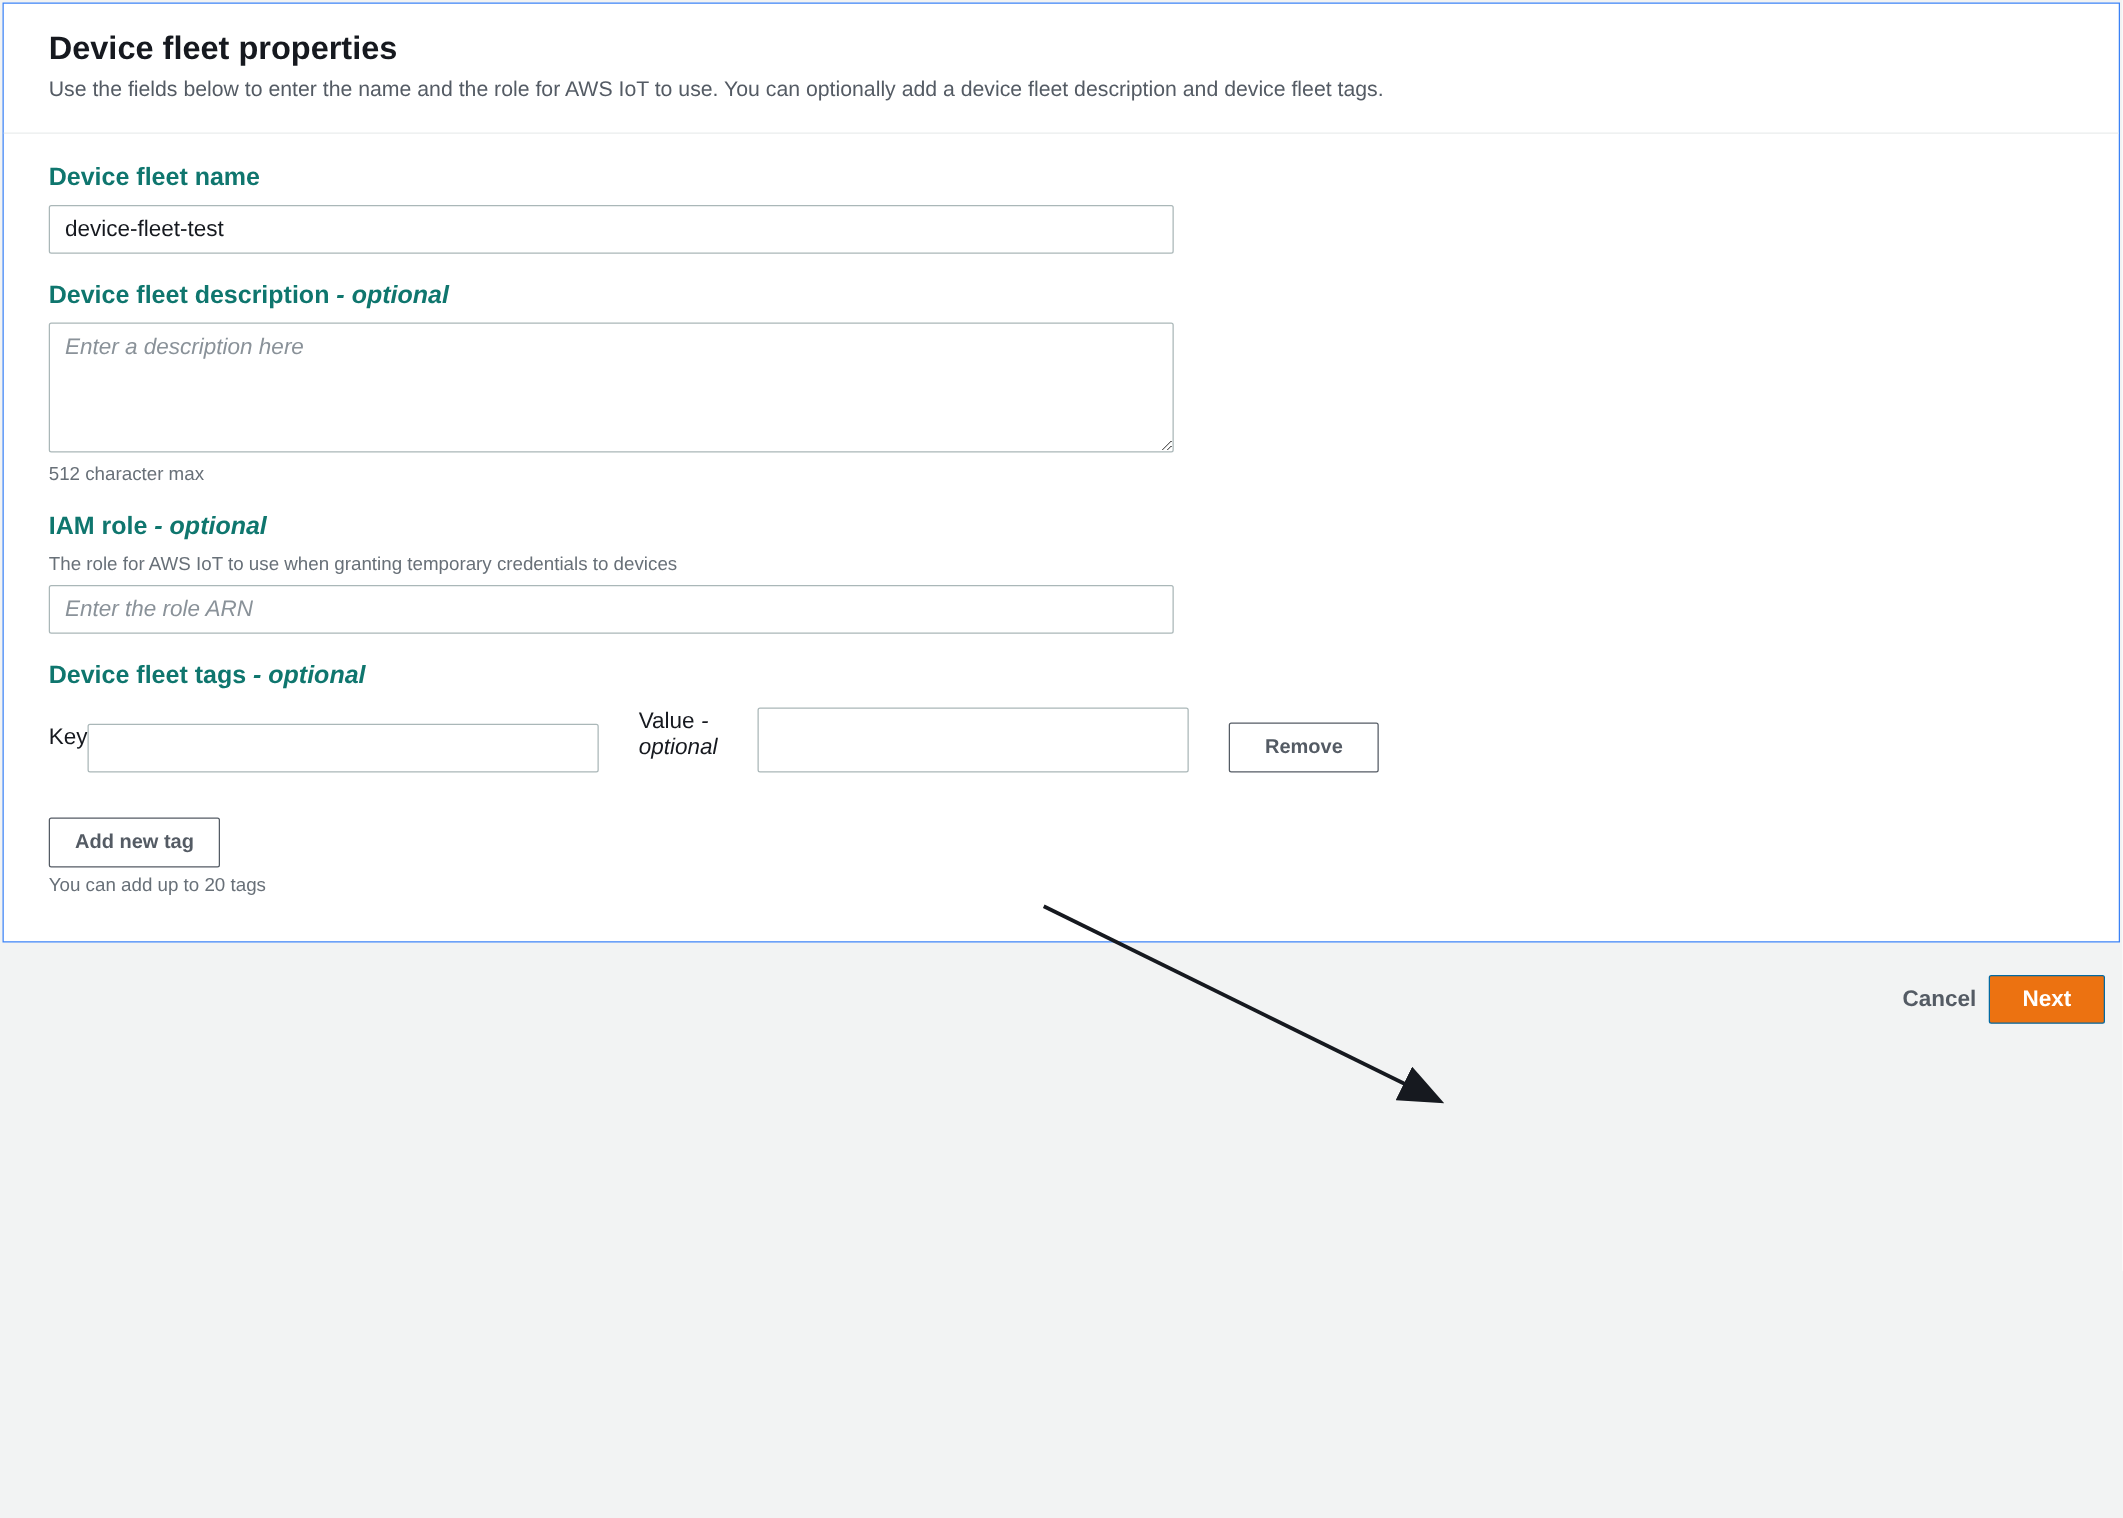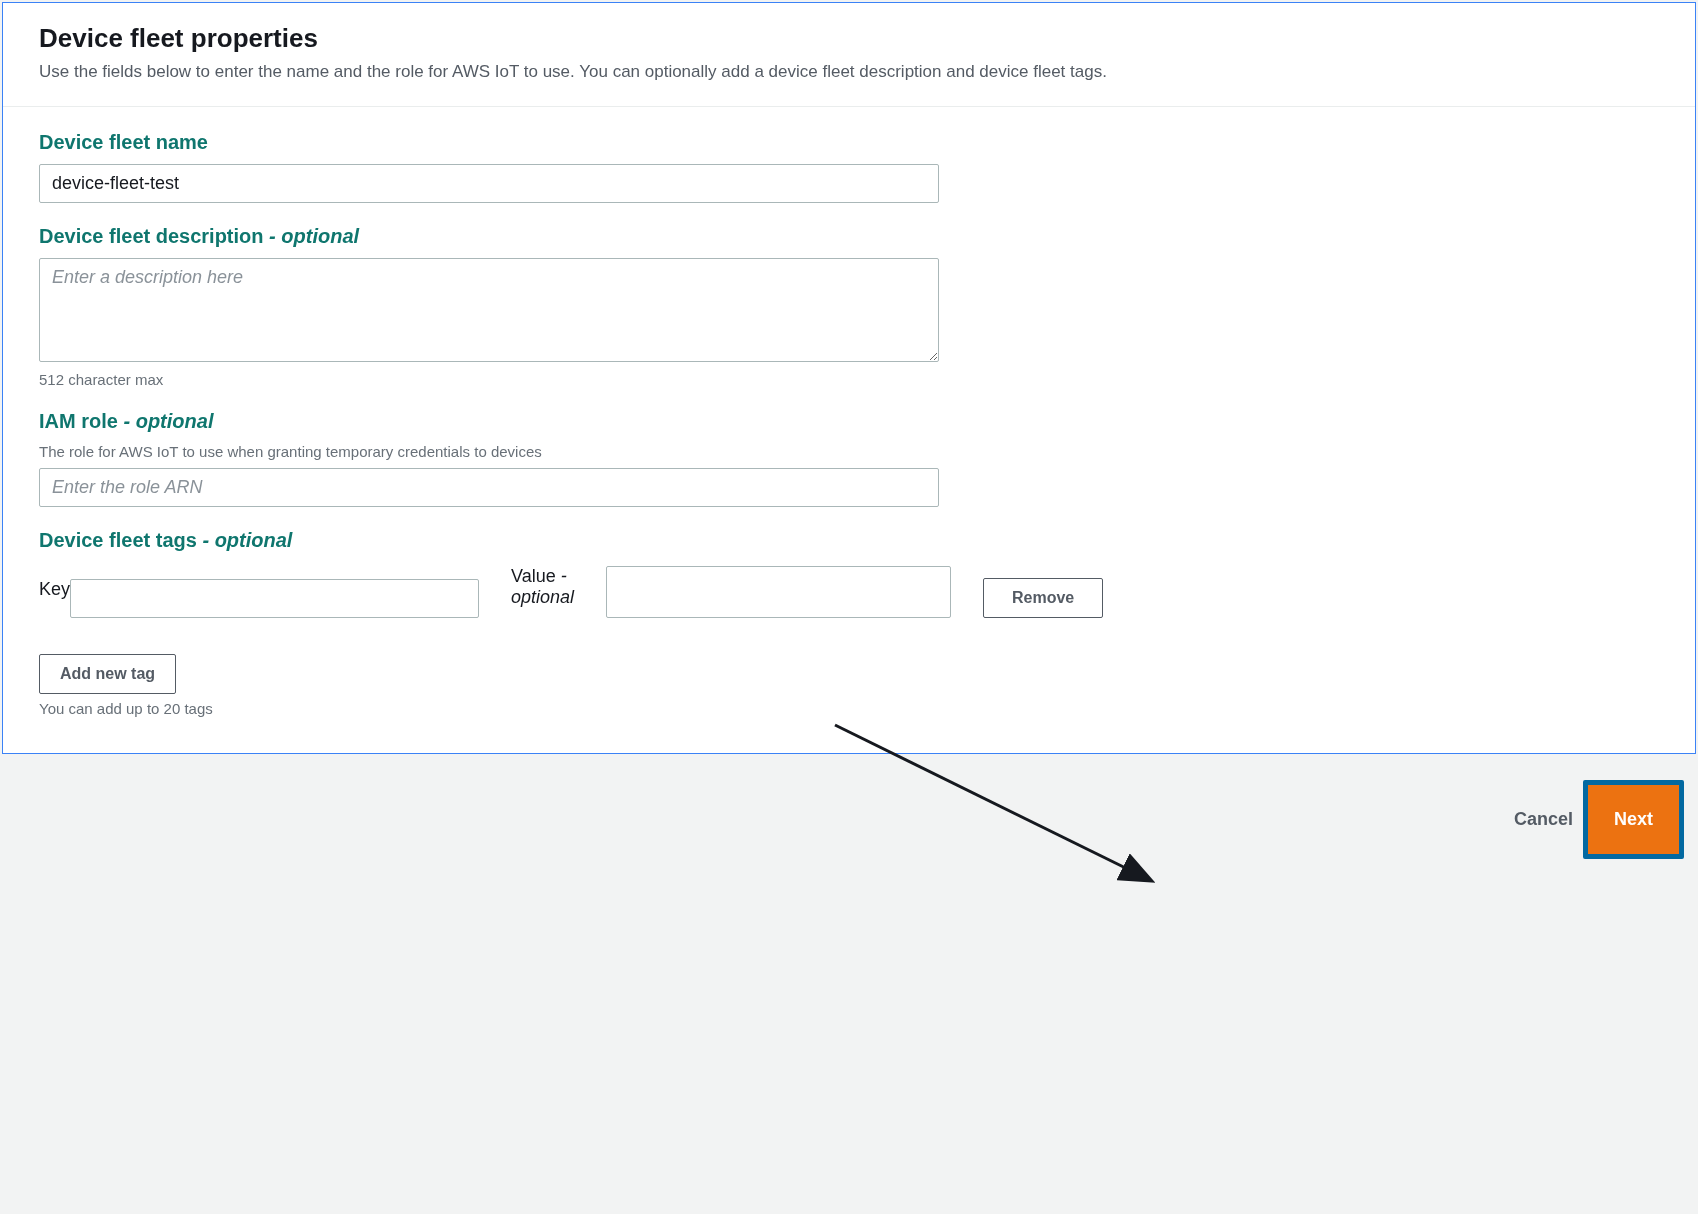--- a/index.html
+++ b/index.html
@@ -114,25 +114,25 @@
     background: transparent;
     color: #545b64;
     font-weight: 700;
     font-size: 18px;
     cursor: pointer;
     font-family: inherit;
     padding: 6px 10px;
   }
   .btn-primary {
     background: #ec7211;
-    border: 5px solid #0369a1;
+    border: 1px solid #0369a1;
     color: #ffffff;
     font-weight: 700;
     font-size: 18px;
-    padding: 24px 26px;
+    padding: 8px 26px;
     border-radius: 2px;
     cursor: pointer;
     font-family: inherit;
   }
   .add-tag-section {
     margin-top: 36px;
   }
   .footer-actions {
     display: flex;
     justify-content: flex-end;

